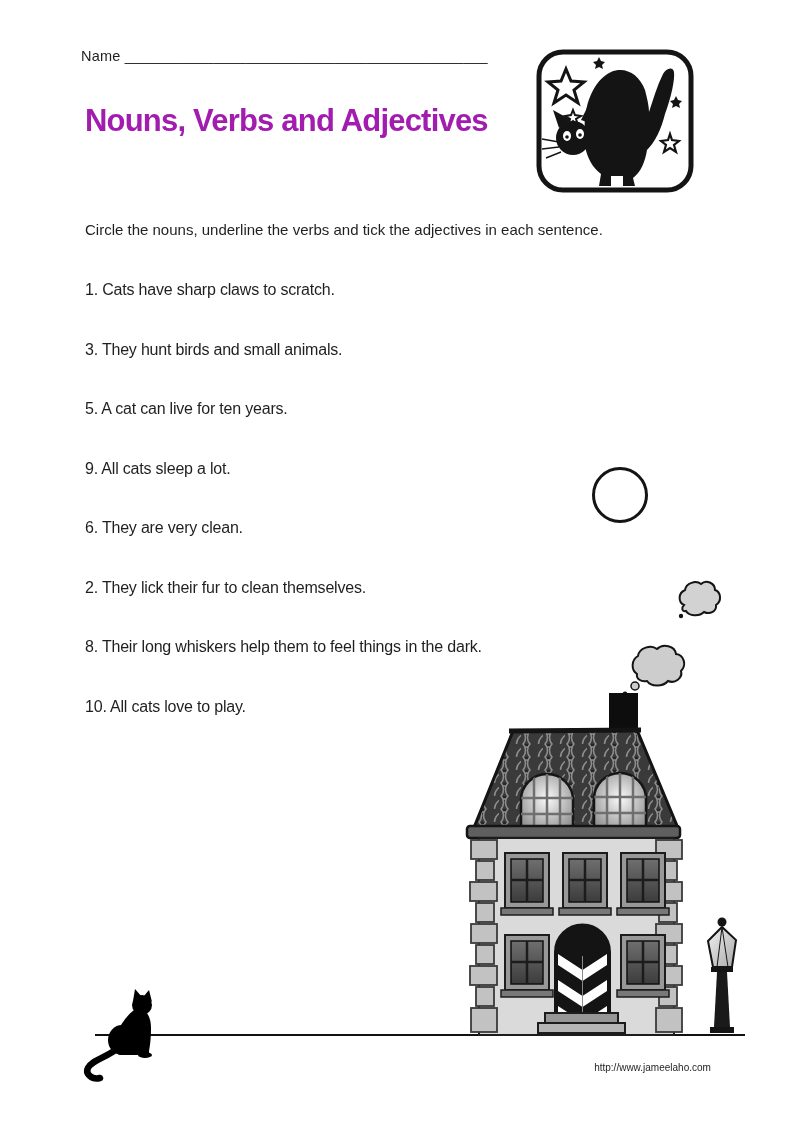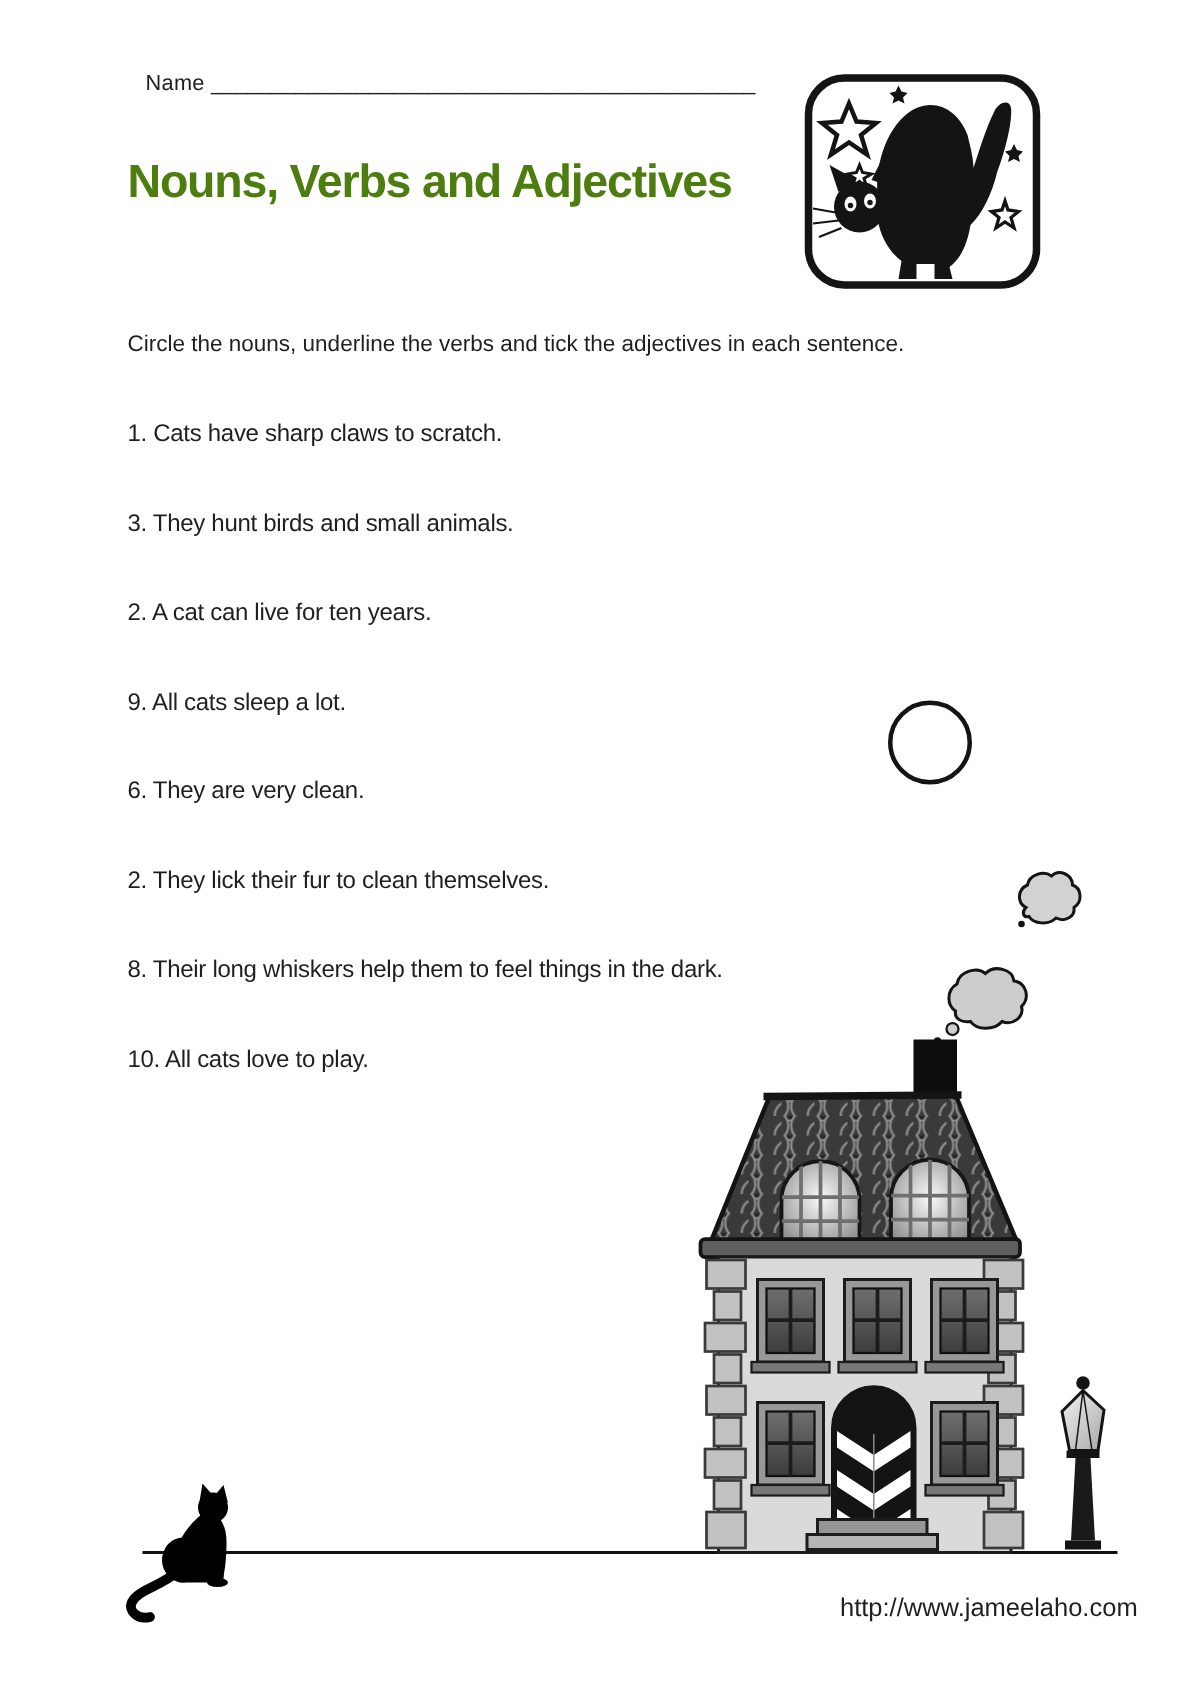--- a/index.html
+++ b/index.html
@@ -1,29 +1,29 @@
 <!DOCTYPE html>
 <html><head>
 <meta charset="utf-8">
 <style>
   html,body{margin:0;padding:0;background:#fff;}
   .page{
     position:relative;width:800px;height:1132px;background:#ffffff;
     font-family:"Liberation Sans",sans-serif;color:#1f1f1f;overflow:hidden;
   }
   .abs{position:absolute;}
-  .name-row{top:48px;left:97px;font-size:14.5px;letter-spacing:.2px;white-space:nowrap;}
+  .name-row{top:48px;left:81px;font-size:14.5px;letter-spacing:.2px;white-space:nowrap;}
   .name-row .line{letter-spacing:0;}
-  .title{top:103px;left:85px;font-size:31px;font-weight:bold;letter-spacing:-0.8px;color:#4d7c0f;}
+  .title{top:103px;left:85px;font-size:31px;font-weight:bold;letter-spacing:-0.8px;color:#a21caf;}
   .instructions{top:221px;left:85px;font-size:15px;}
   .sentences{top:279px;left:85px;width:470px;}
   .sentences p{margin:0 0 37.5px 0;font-size:16px;line-height:22px;letter-spacing:-0.2px;}
   .moon{top:467px;left:592px;width:50px;height:50px;border:3px solid #141414;border-radius:50%;background:#fff;}
   .ground-line{top:1034px;left:95px;width:650px;height:2px;background:#111;}
-  .footer-url{top:1062px;left:560px;width:185px;font-size:17px;text-align:left;}
+  .footer-url{top:1062px;left:560px;width:185px;font-size:10px;text-align:center;}
   svg{display:block;}
 </style>
 </head>
 <body>
 
 <div class="page">
 
   <div class="abs name-row">
     <span>Name</span>
     <span class="line">_____________________________________________</span>
@@ -55,21 +55,21 @@
       <line x1="26" y1="101" x2="9" y2="103"></line>
       <line x1="28" y1="106" x2="13" y2="112"></line>
     </g>
   </svg>
 
   <div class="abs instructions">Circle the nouns, underline the verbs and tick the adjectives in each sentence.</div>
 
   <div class="abs sentences">
     <p>1. Cats have sharp claws to scratch.</p>
     <p>3. They hunt birds and small animals.</p>
-    <p>2. A cat can live for ten years.</p>
+    <p>5. A cat can live for ten years.</p>
     <p>9. All cats sleep a lot.</p>
     <p>6. They are very clean.</p>
     <p>2. They lick their fur to clean themselves.</p>
     <p>8. Their long whiskers help them to feel things in the dark.</p>
     <p>10. All cats love to play.</p>
   </div>
 
   <div class="abs moon"></div>
 
   <svg class="abs" style="top:575px;left:672px" width="52" height="50" viewBox="0 0 52 50">

